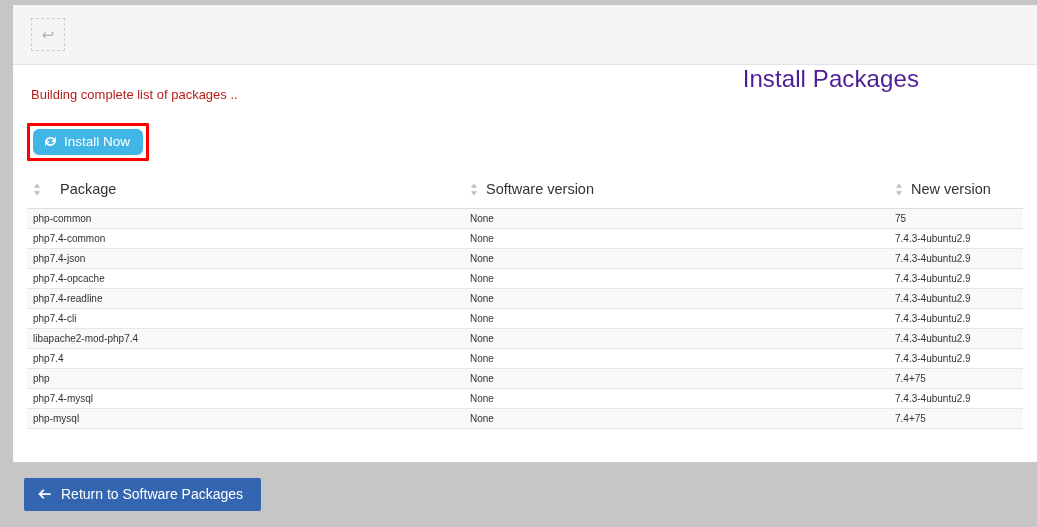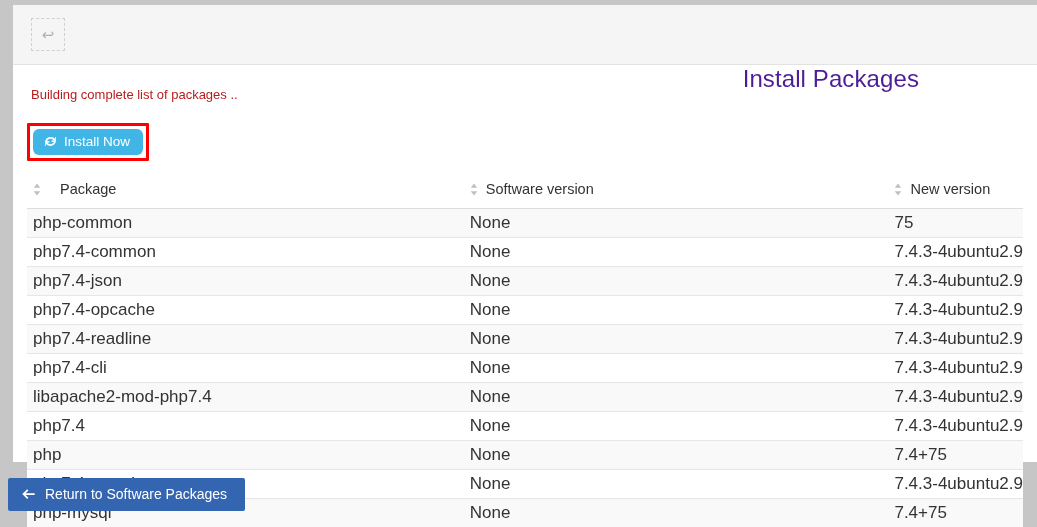--- a/index.html
+++ b/index.html
@@ -147,21 +147,21 @@
     height: 13px;
     flex: 0 0 auto;
     opacity: 0.55;
   }
   .sort-icon svg { display: block; }
 
   #packages-table td {
     padding: 4px 0 4px 0;
     border-top: 1px solid #e6e6e6;
     color: #333333;
-    font-size: 17px;
+    font-size: 10px;
     white-space: nowrap;
   }
   #packages-table tbody tr:nth-child(odd) td {
     background: #f9f9f9;
   }
   #packages-table tbody tr:nth-child(even) td {
     background: #ffffff;
   }
   #packages-table tbody tr:last-child td {
     border-bottom: 1px solid #e6e6e6;
@@ -170,21 +170,21 @@
   .col-current   { width: 425px; }
   .col-new       { width: auto; }
   td.cell-current {
     color: #333333;
   }
   th.col-package .th-inner { padding-left: 0; gap: 19px; }
 
   
   #return-button {
     position: absolute;
-    left: 8px;
+    left: 24px;
     top: 478px;
     display: inline-flex;
     align-items: center;
     gap: 10px;
     background: #3465b0;
     color: #ffffff;
     border: none;
     padding: 9px 18px 10px 14px;
     font-family: "Liberation Sans", sans-serif;
     font-size: 14px;

